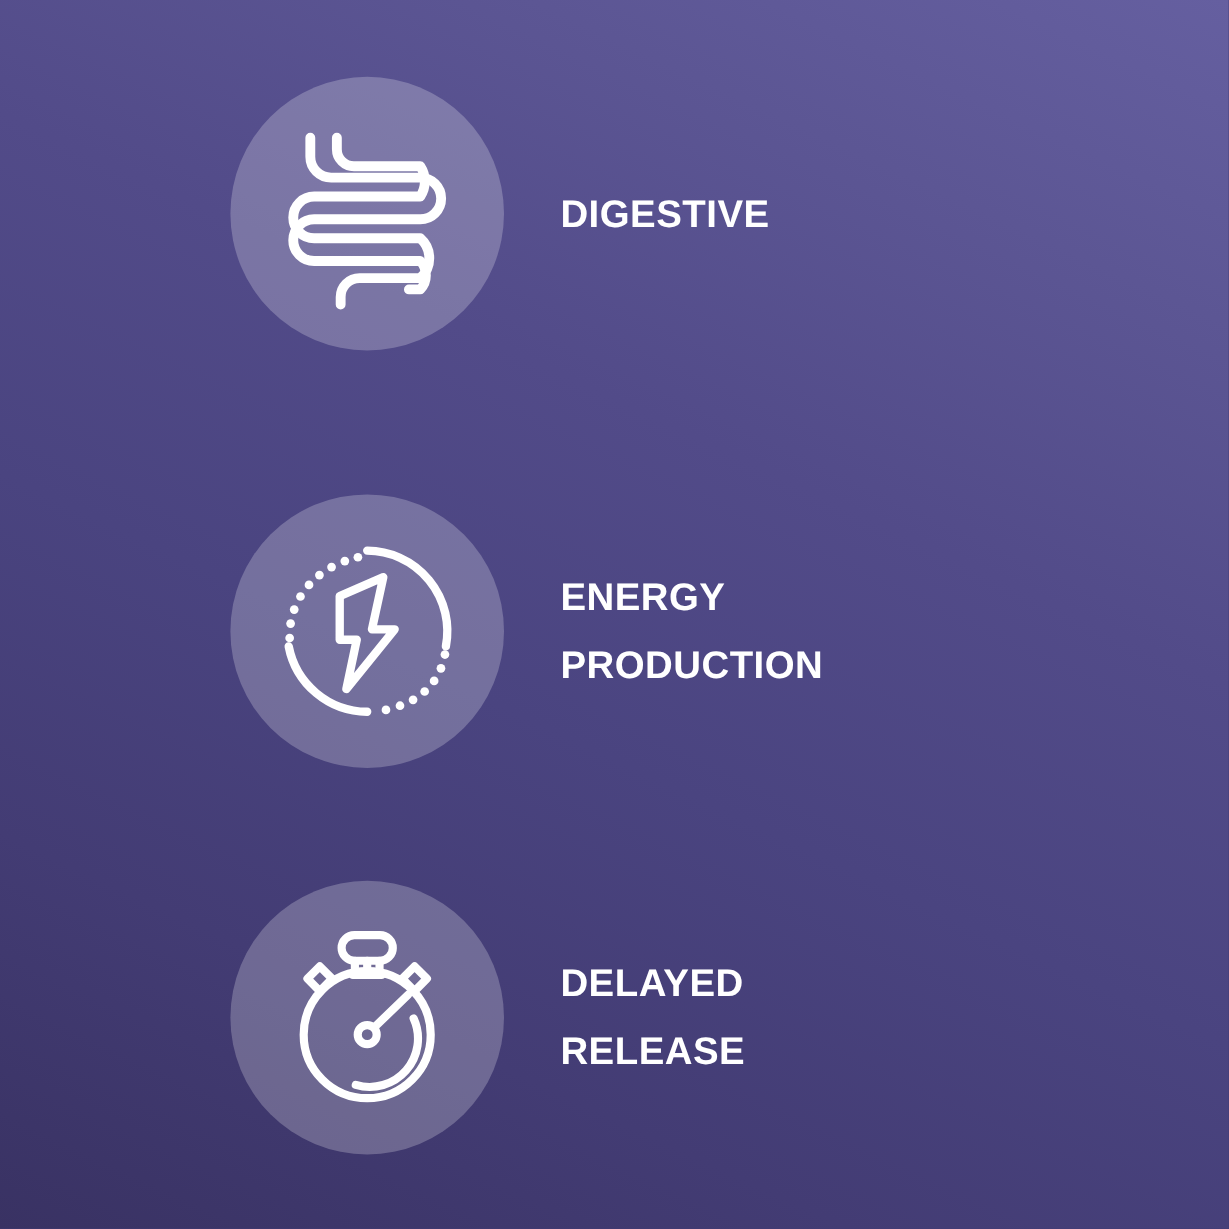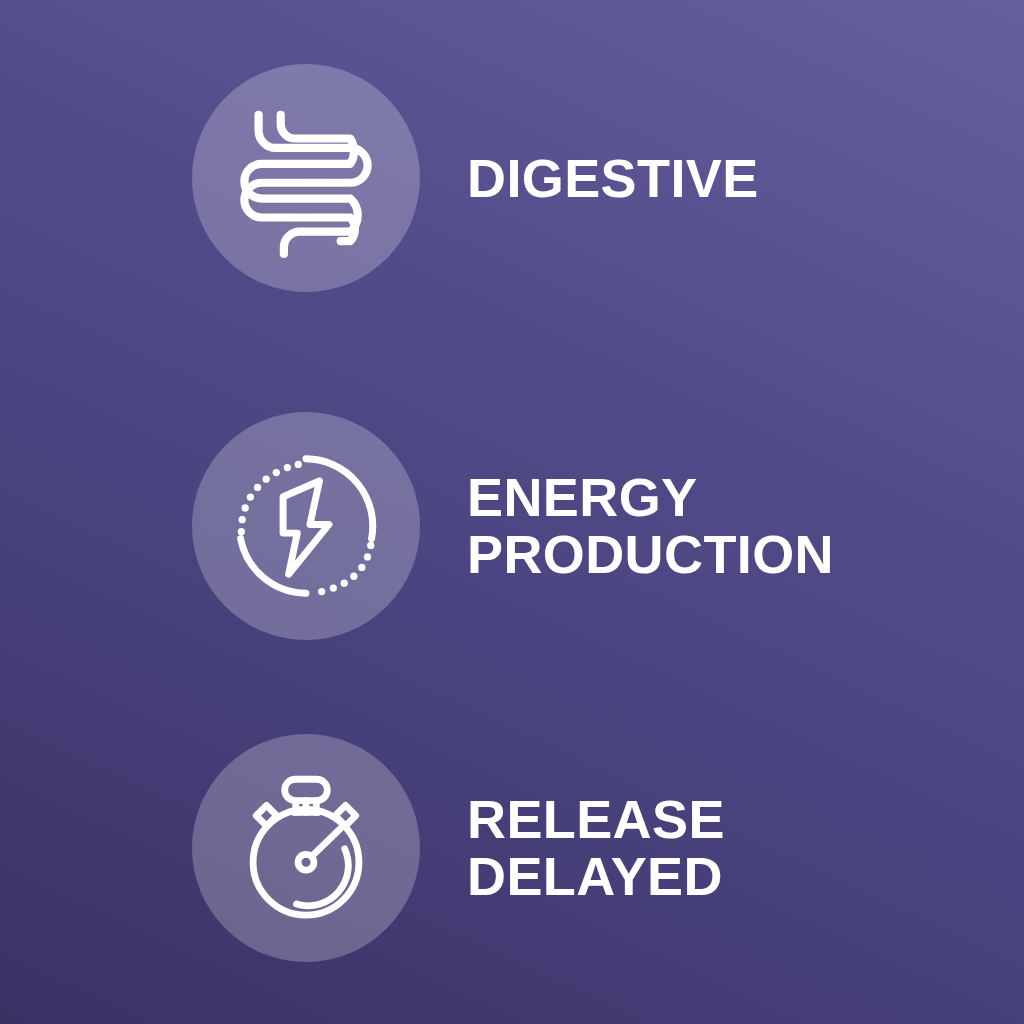--- a/index.html
+++ b/index.html
@@ -61,21 +61,21 @@
 
   .feature-label {
     position: absolute;
     left: 467px;
     top: 0;
     height: 228px;
     display: flex;
     flex-direction: column;
     justify-content: center;
     color: #FFFFFF;
-    font-size: 54px;
+    font-size: 32px;
     font-weight: bold;
     letter-spacing: 0.4px;
     line-height: 57px;
     text-transform: uppercase;
     white-space: nowrap;
   }
 
   .feature-label .line {
     display: block;
   }
@@ -185,18 +185,18 @@
 
         <circle cx="50" cy="59" r="5.0"></circle>
 
         <path d="M53.6,55.3 L71.5,38.0"></path>
 
         <path d="M74.5,50.5 A25.5,25.5 0 0 1 44.0,85.5"></path>
       </svg>
     </div>
 
     <div class="feature-label">
+      <span class="line">DELAYED</span>
       <span class="line">RELEASE</span>
-      <span class="line">DELAYED</span>
     </div>
   </div>
 
 </div>
 
 </body></html>

